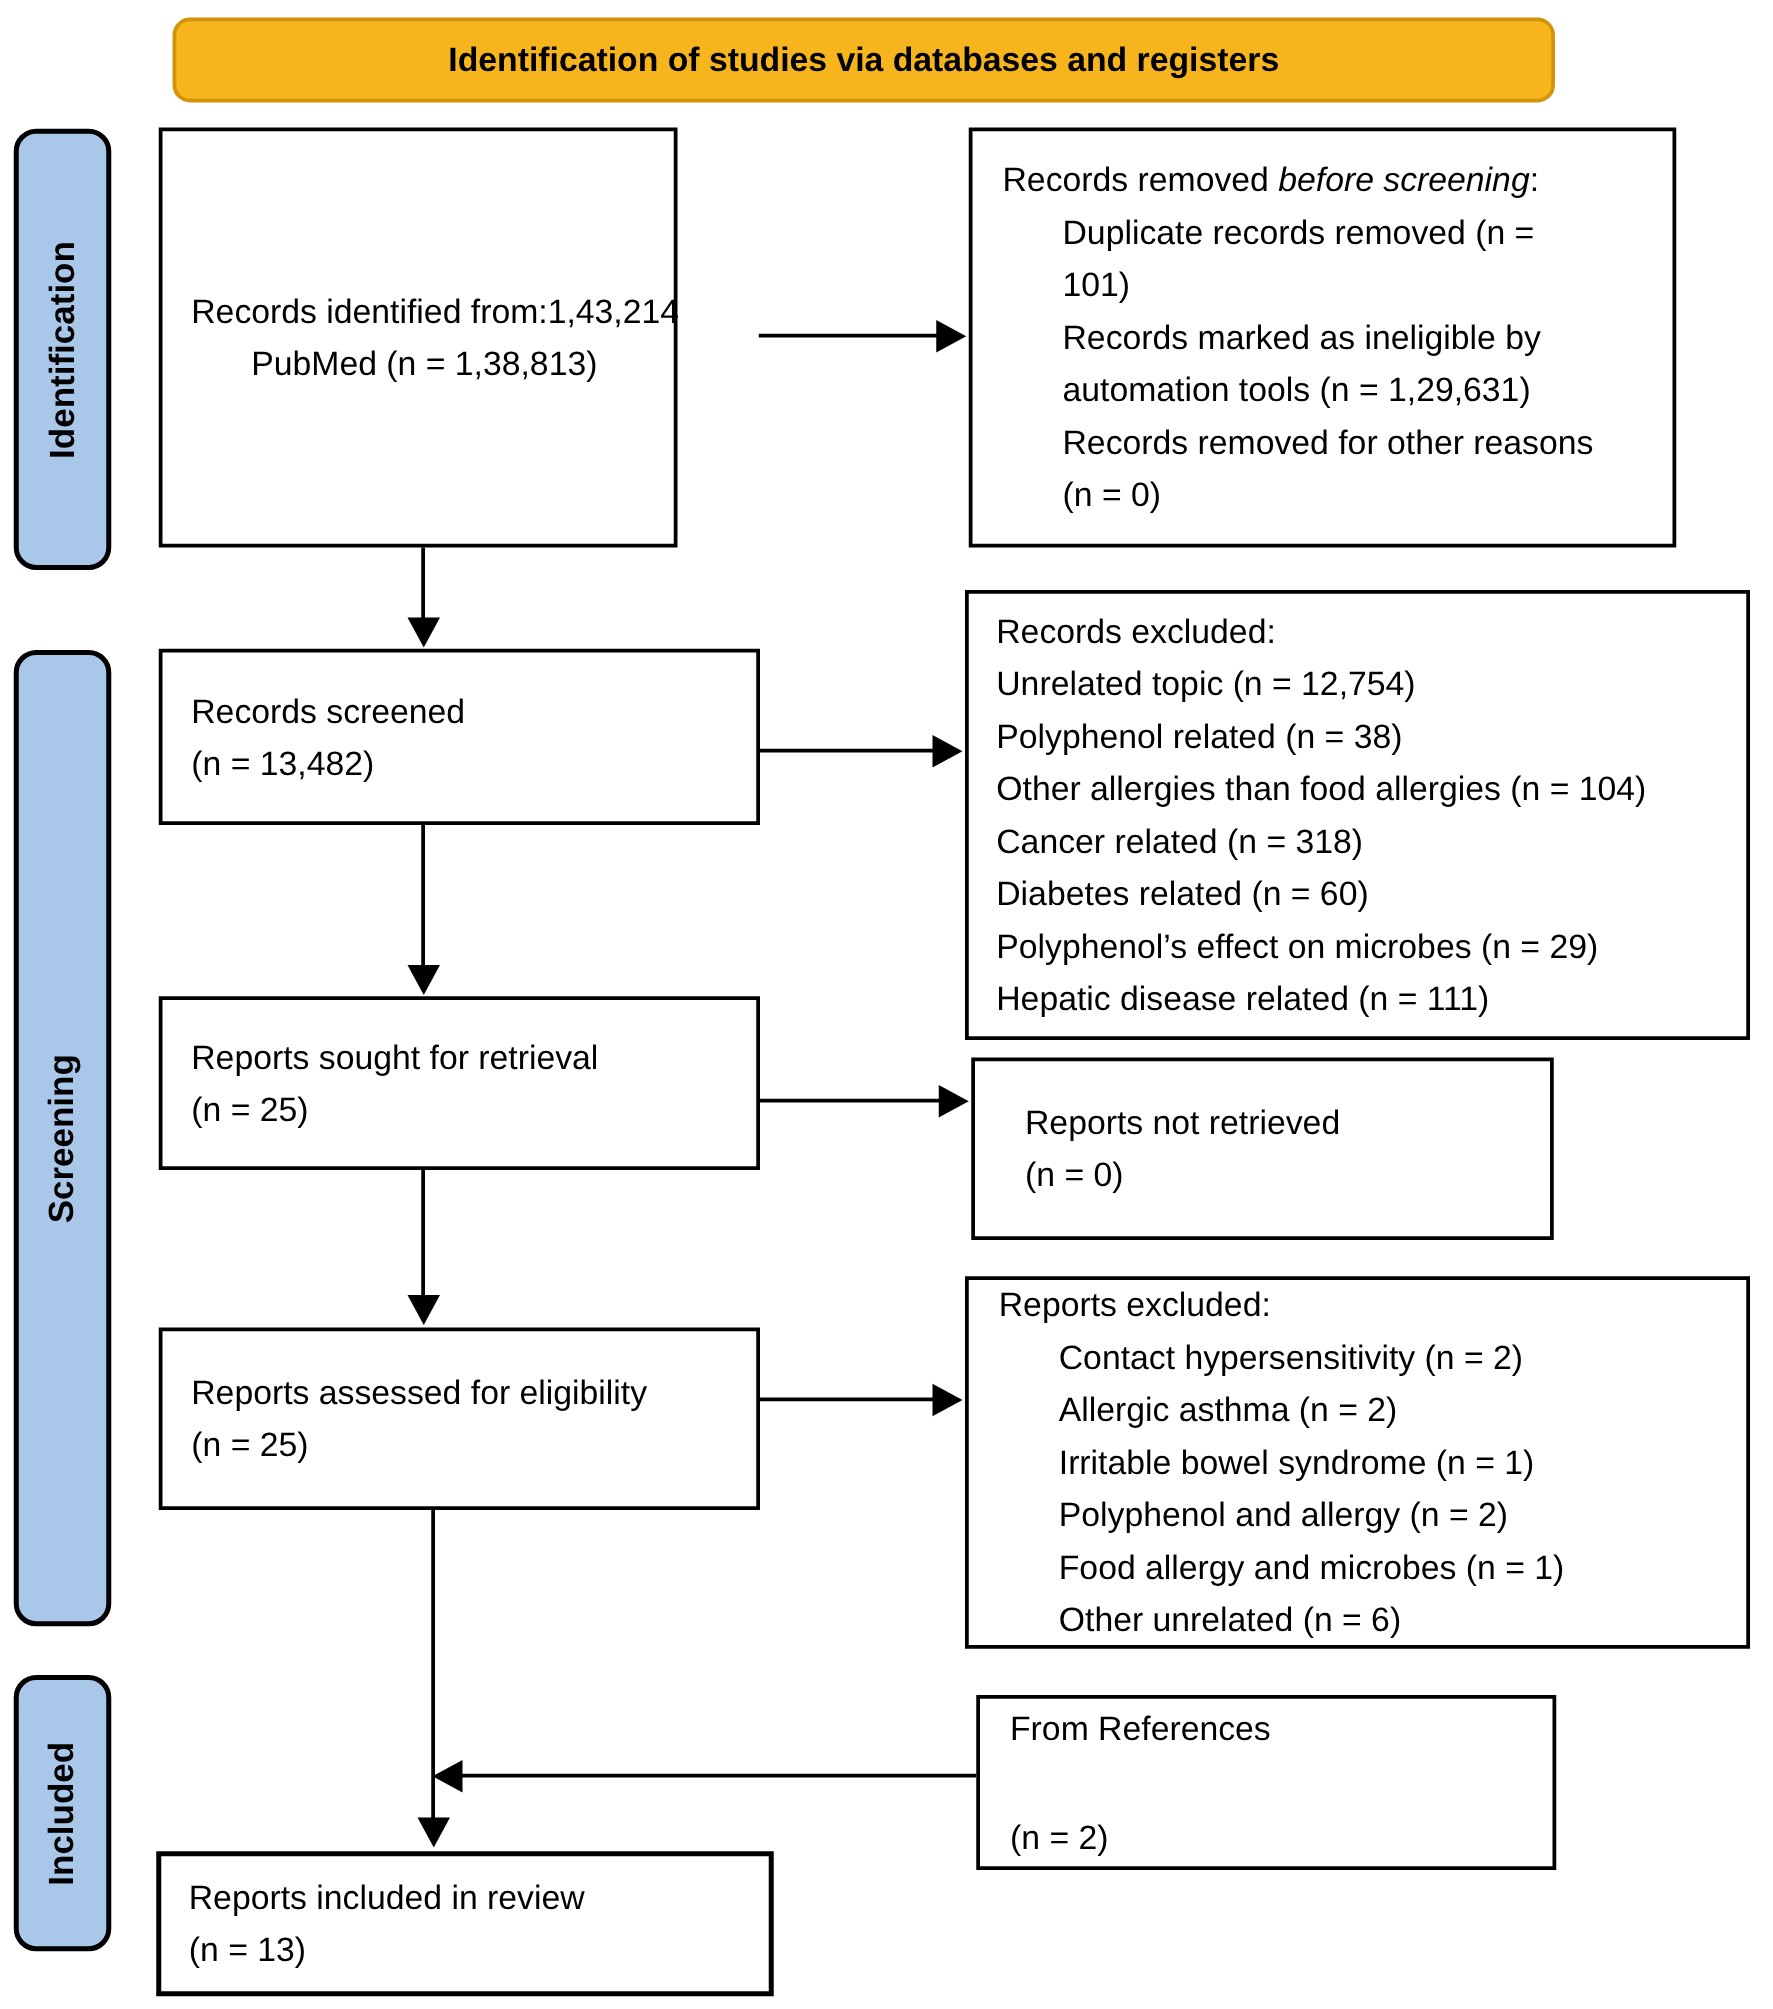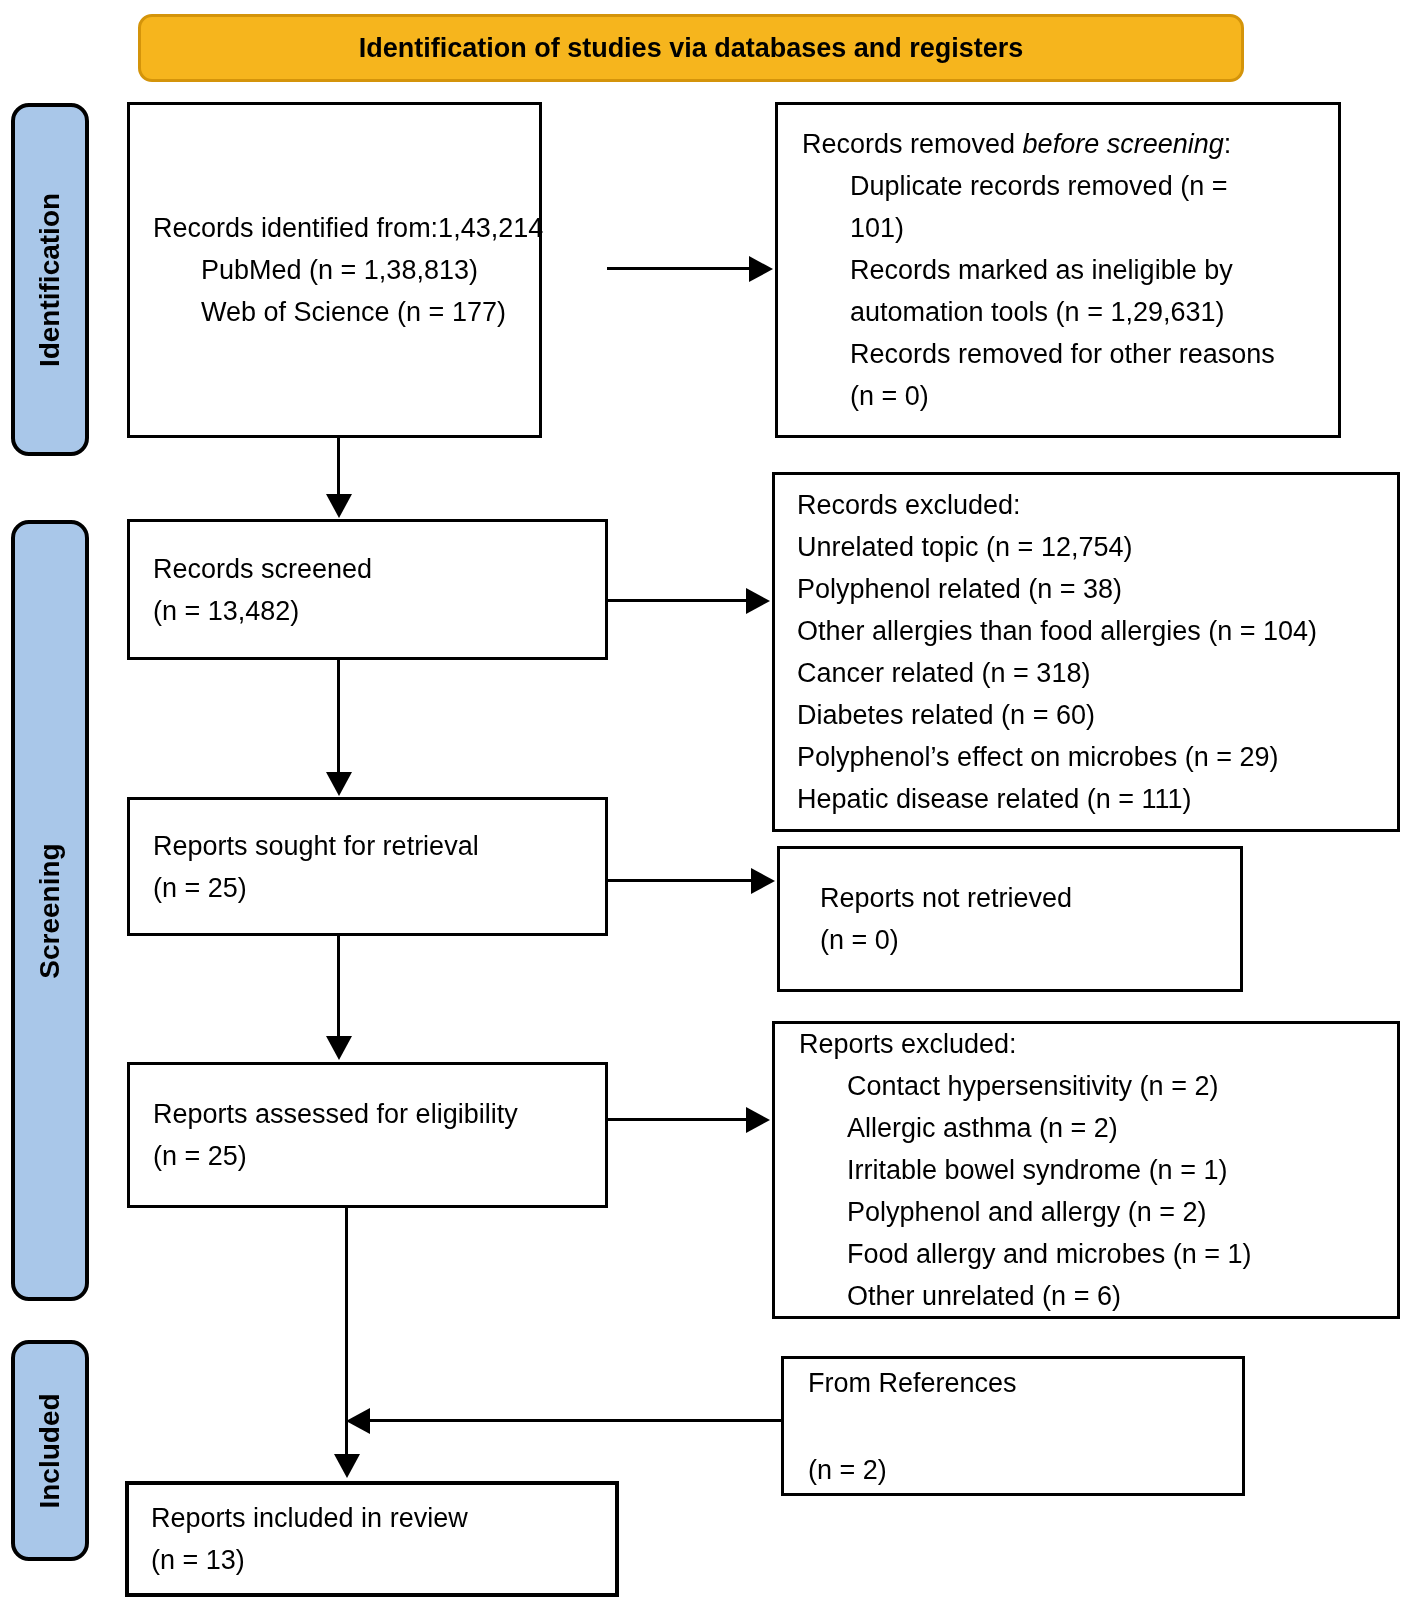--- a/index.html
+++ b/index.html
@@ -110,21 +110,20 @@
   <div class="stage screening">
     <span>Screening</span>
   </div>
   <div class="stage included">
     <span>Included</span>
   </div>
 
   <div class="box b1">
     <div class="line">Records identified from:1,43,214</div>
     <div class="line indent">PubMed (n = 1,38,813)</div>
-    <div class="line indent">Web of Science (n = 177)</div>
   </div>
 
   <div class="box b2">
     <div class="wrap-line">
       <span>Records removed </span><span class="em-italic">before screening</span><span>:</span>
     </div>
     <div class="wrap-line indent">Duplicate records removed  (n = 101)</div>
     <div class="wrap-line indent">Records marked as ineligible by automation tools (n = 1,29,631)</div>
     <div class="wrap-line indent">Records removed for other reasons (n = 0)</div>
   </div>

